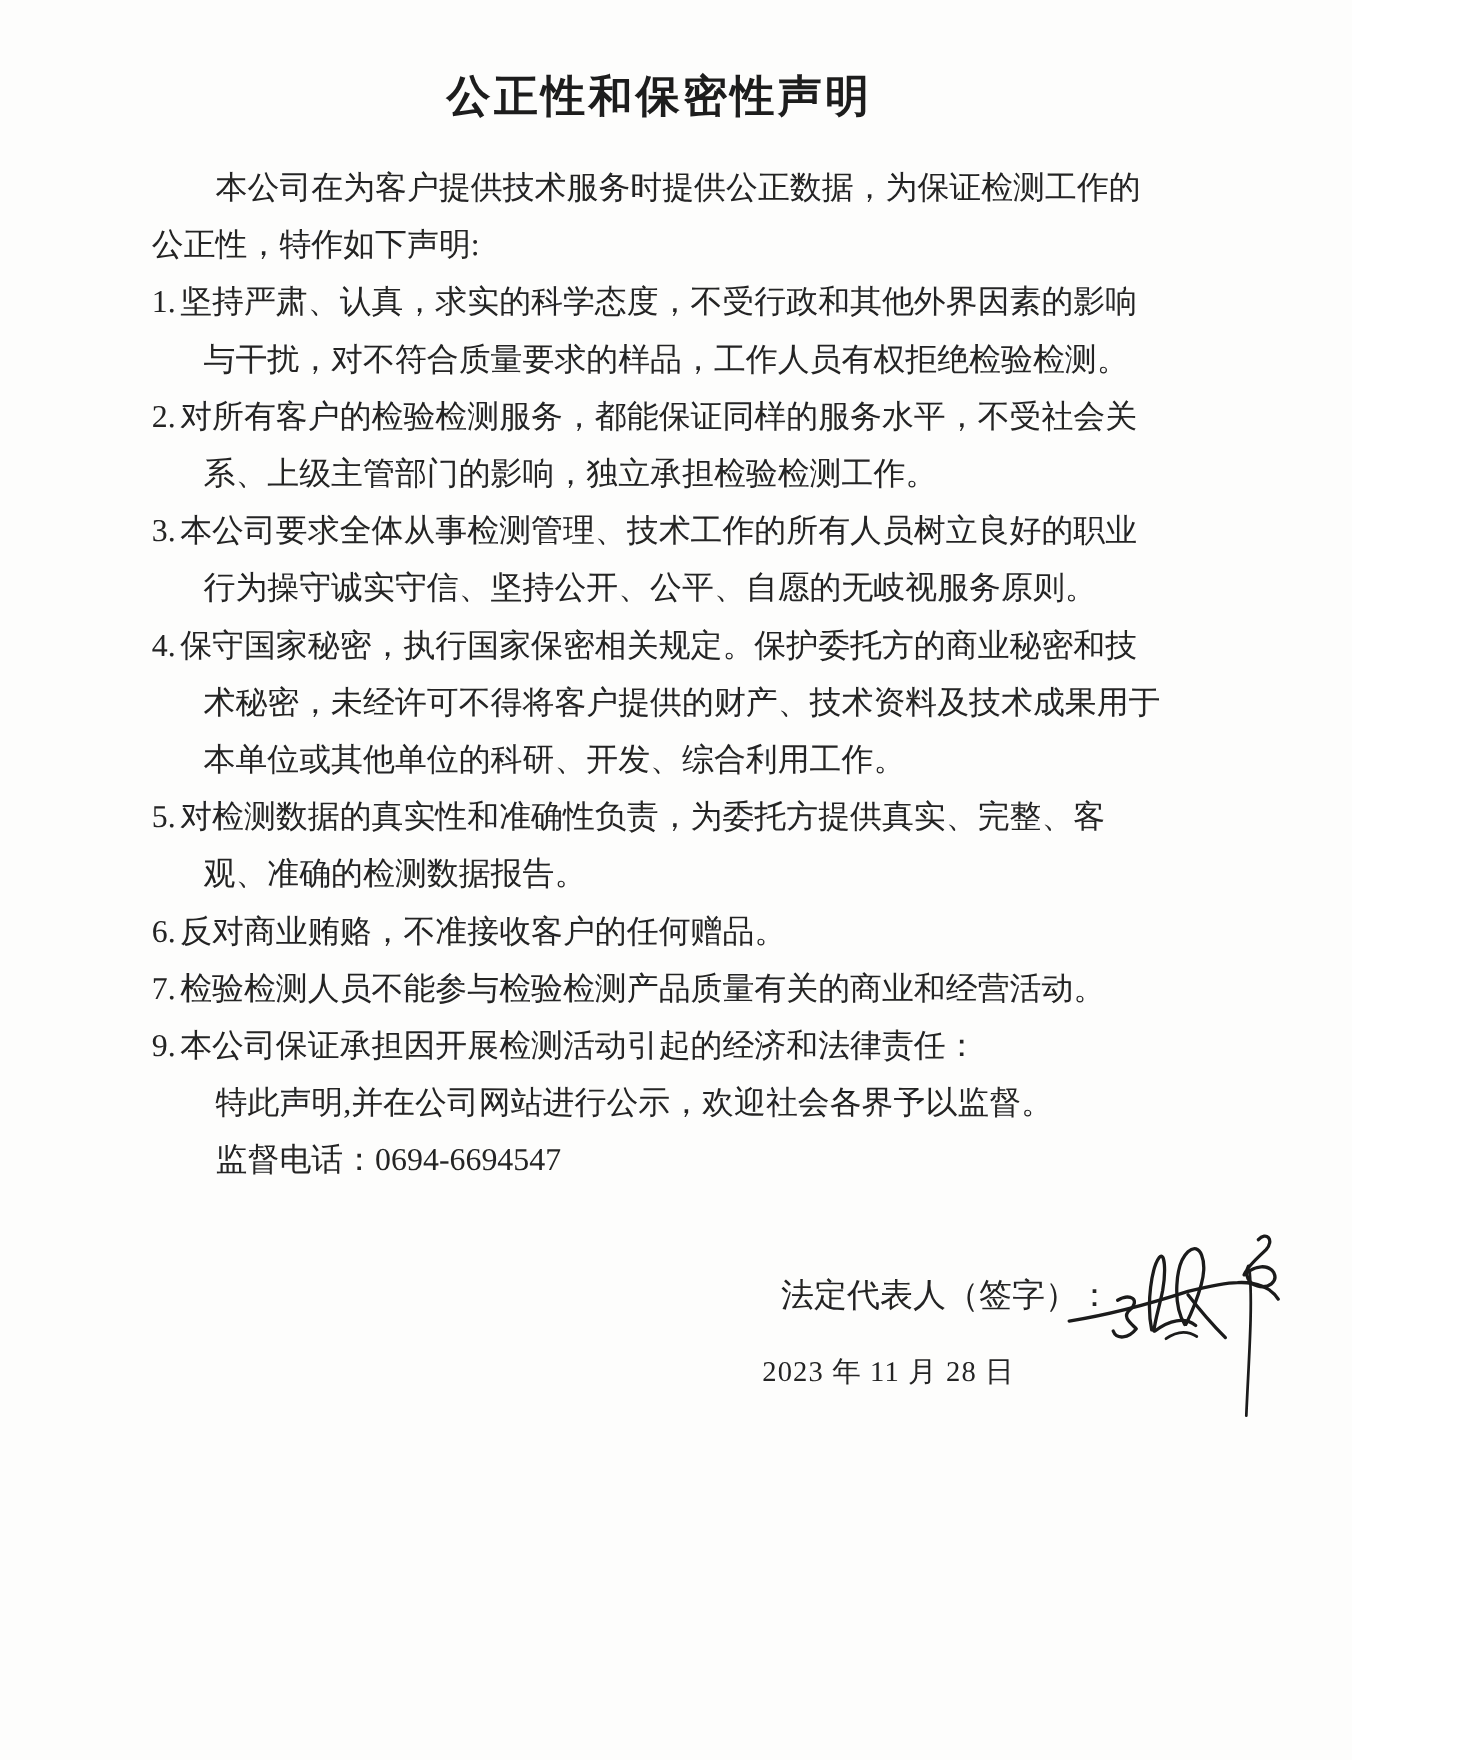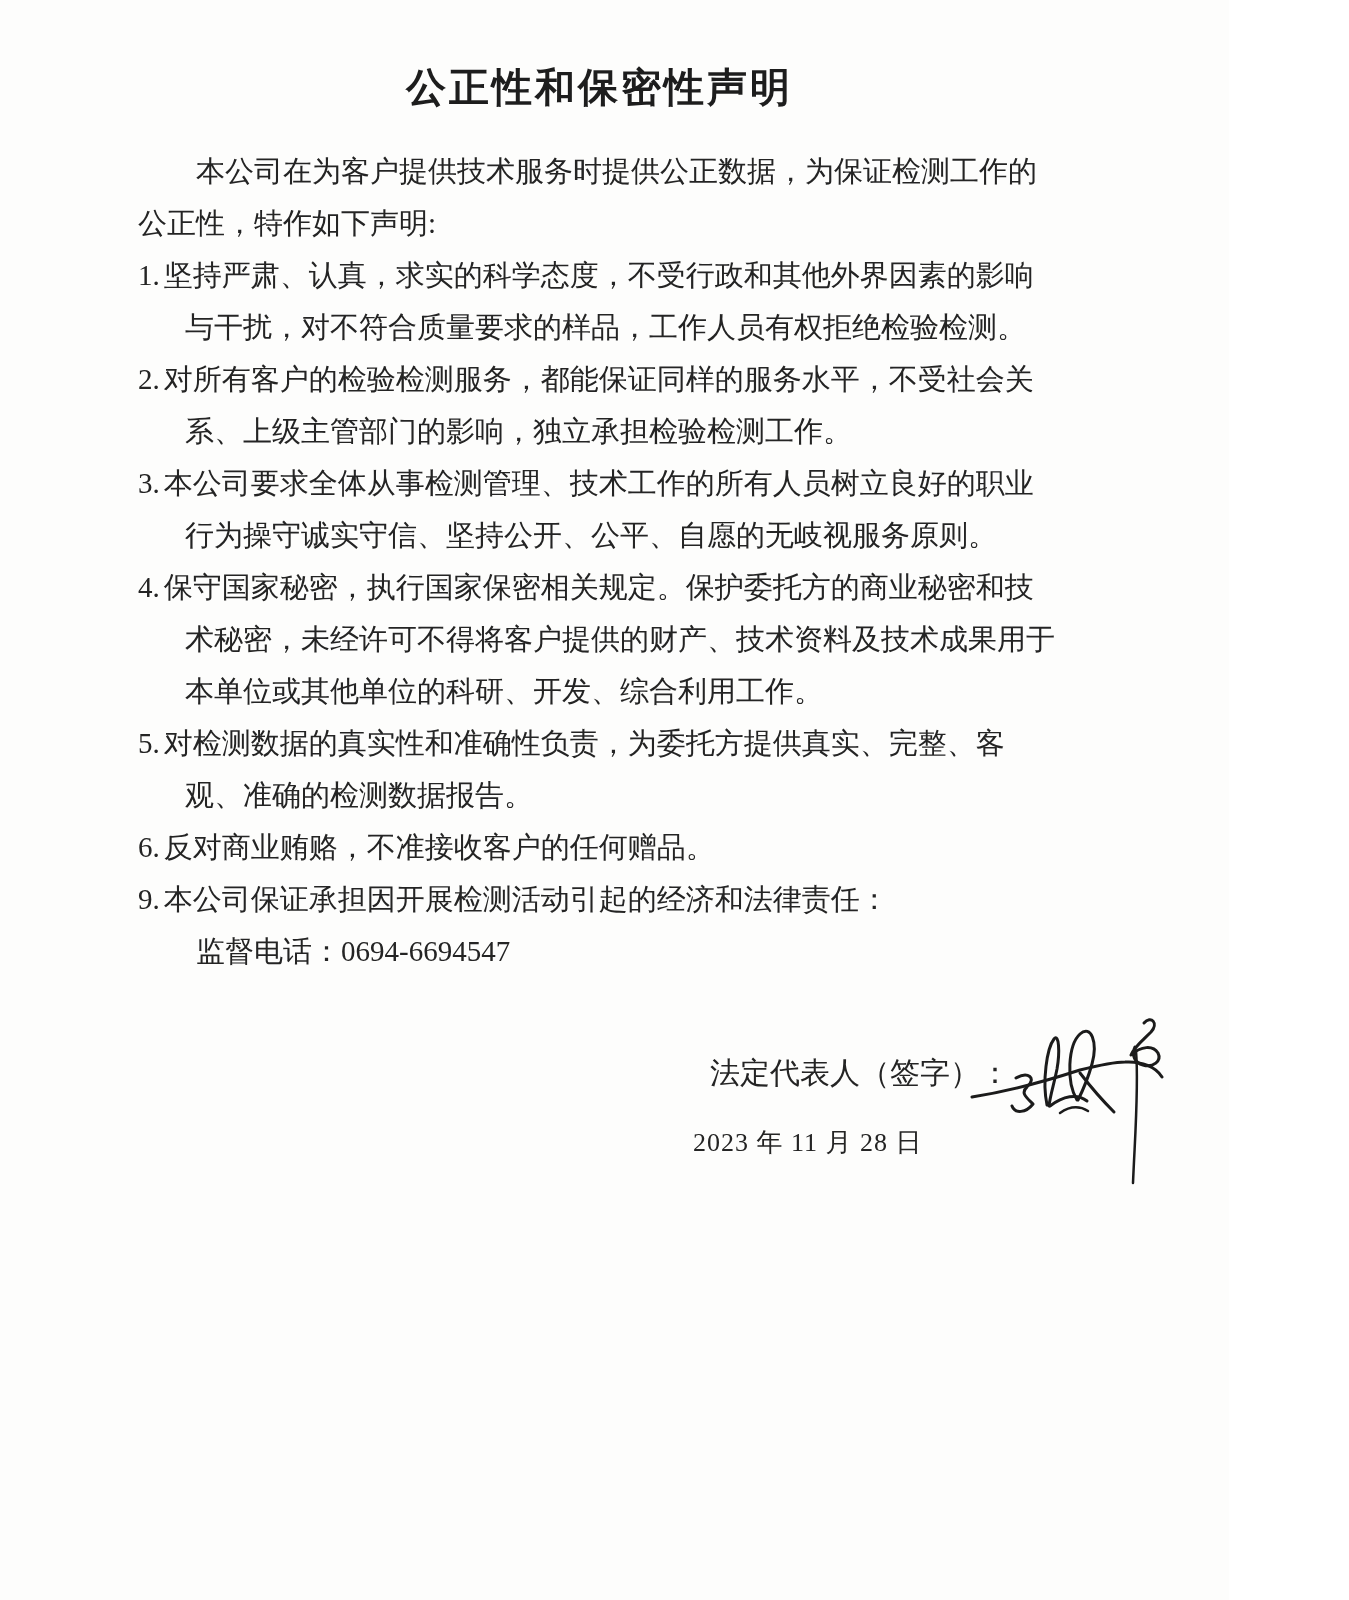--- a/index.html
+++ b/index.html
@@ -50,25 +50,27 @@
   <p class="item"><span class="num">2.</span><span>对所有客户的检验检测服务，都能保证同样的服务水平，不受社会关系、上级主管部门的影响，独立承担检验检测工作。</span></p>
 
   <p class="item"><span class="num">3.</span><span>本公司要求全体从事检测管理、技术工作的所有人员树立良好的职业行为操守诚实守信、坚持公开、公平、自愿的无岐视服务原则。</span></p>
 
   <p class="item"><span class="num">4.</span><span>保守国家秘密，执行国家保密相关规定。保护委托方的商业秘密和技术秘密，未经许可不得将客户提供的财产、技术资料及技术成果用于本单位或其他单位的科研、开发、综合利用工作。</span></p>
 
   <p class="item"><span class="num">5.</span><span>对检测数据的真实性和准确性负责，为委托方提供真实、完整、客观、准确的检测数据报告。</span></p>
 
   <p class="item"><span class="num">6.</span><span>反对商业贿赂，不准接收客户的任何赠品。</span></p>
 
+  <p class="item"><span class="num">7.</span><span>检验检测人员不能参与检验检测产品质量有关的商业和经营活动。</span></p>
 
 
   <p class="item"><span class="num">9.</span><span>本公司保证承担因开展检测活动引起的经济和法律责任：</span></p>
 </div>
 
+      <p class="closing">特此声明,并在公司网站进行公示，欢迎社会各界予以监督。</p>
       <p class="phone">监督电话：0694-6694547</p>
     </div>
 
     <div class="signature-block">
       <div class="sig-label">法定代表人（签字）：</div>
       <div class="sig-date">2023 年 11 月 28 日</div>
 
       <svg class="sig-svg" viewBox="0 0 280 240" fill="none" stroke="#1b1b1b" stroke-linecap="round" stroke-linejoin="round">
 
         <path stroke-width="3" d="M 42,124 C 80,118 110,110 150,97 C 170,92 185,89 195,89 C 212,88 226,94 232,104"></path>

